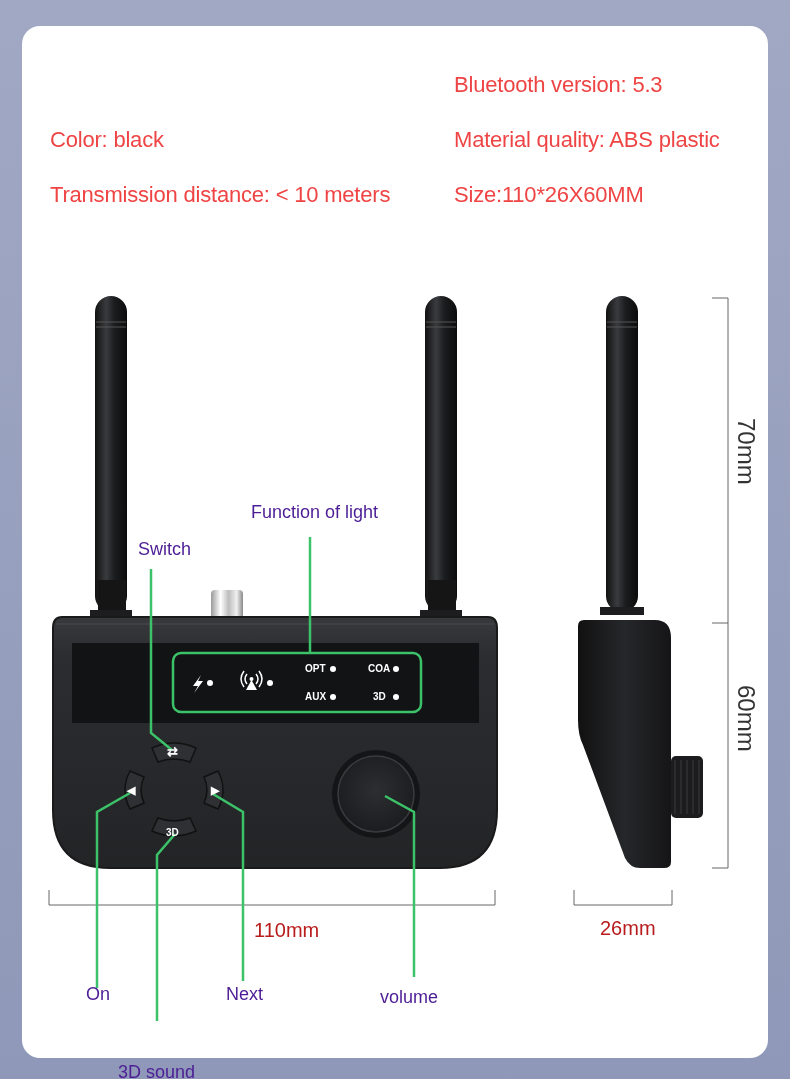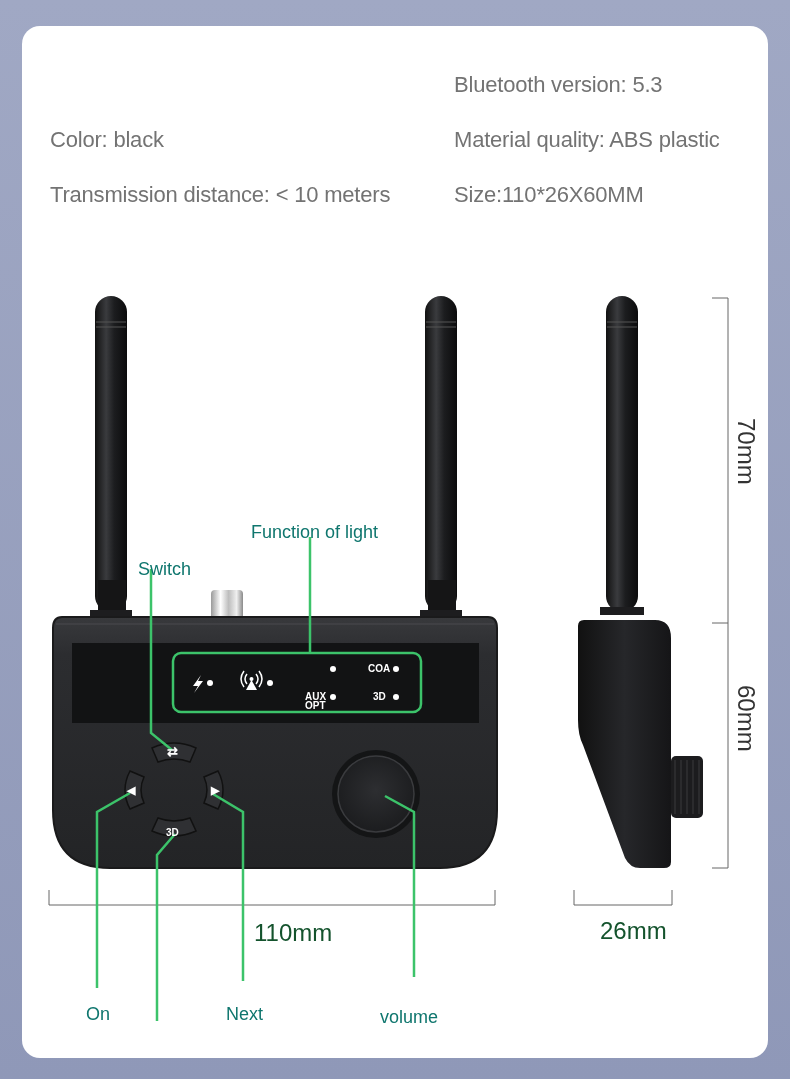--- a/index.html
+++ b/index.html
@@ -7,25 +7,25 @@
       width: 790px; height: 1079px; overflow: hidden;
       background: linear-gradient(180deg, #a0a8c4 0%, #8f98b8 100%);
       font-family: "Liberation Sans", "DejaVu Sans", sans-serif;
       position: relative;
     }
     .card {
       position: absolute; left: 22px; top: 26px; width: 746px; height: 1032px;
       background: #ffffff; border-radius: 18px;
     }
     .spec {
-      position: absolute; font-size: 22px; color: #737373; white-space: nowrap;
+      position: absolute; font-size: 22px; color: #ef4444; white-space: nowrap;
       letter-spacing: -0.2px;
     }
-    .label { position: absolute; font-size: 18px; color: #0f766e; white-space: nowrap; margin-top: 20px; }
-    .dim { position: absolute; font-size: 24px; color: #14532d; white-space: nowrap; }
+    .label { position: absolute; font-size: 18px; color: #4c1d95; white-space: nowrap; }
+    .dim { position: absolute; font-size: 20px; color: #b91c1c; white-space: nowrap; }
     .vdim { position: absolute; font-size: 24px; color: #333; white-space: nowrap; transform: rotate(90deg); transform-origin: left top; }
     svg.stage { position: absolute; left: 0; top: 0; }
     .led-text { position: absolute; color: #fff; font-size: 10px; font-weight: bold; font-family: "Liberation Sans", sans-serif; }
   </style>
 </head>
 <body>
 
 <div class="card"></div>
 
 <div class="spec" style="left:454px; top:72px;">Bluetooth version: 5.3</div>
@@ -140,21 +140,21 @@
   <g stroke="#3cc36a" stroke-width="2.5" fill="none">
     <path d="M310 537 L310 653"></path>
     <path d="M151 569 L151 733 L172 750"></path>
     <path d="M97 988 L97 812 L130 793"></path>
     <path d="M157 1021 L157 855 L175 834"></path>
     <path d="M243 981 L243 812 L213 794"></path>
     <path d="M414 977 L414 812 L385 796"></path>
   </g>
 </svg>
 
-<div class="led-text" style="left:305px; top:700px;">OPT</div>
+<div class="led-text" style="left:305px; top:663px;">OPT</div>
 <div class="led-text" style="left:368px; top:663px;">COA</div>
 <div class="led-text" style="left:305px; top:691px;">AUX</div>
 <div class="led-text" style="left:373px; top:691px;">3D</div>
 
 <div class="led-text" style="left:167px; top:744px; font-size:13px;">⇄</div>
 <div class="led-text" style="left:127px; top:784px; font-size:11px;">◀</div>
 <div class="led-text" style="left:211px; top:784px; font-size:11px;">▶</div>
 <div class="led-text" style="left:166px; top:827px; font-size:10px;">3D</div>
 
 <div class="label" style="left:251px; top:502px;">Function of light</div>

